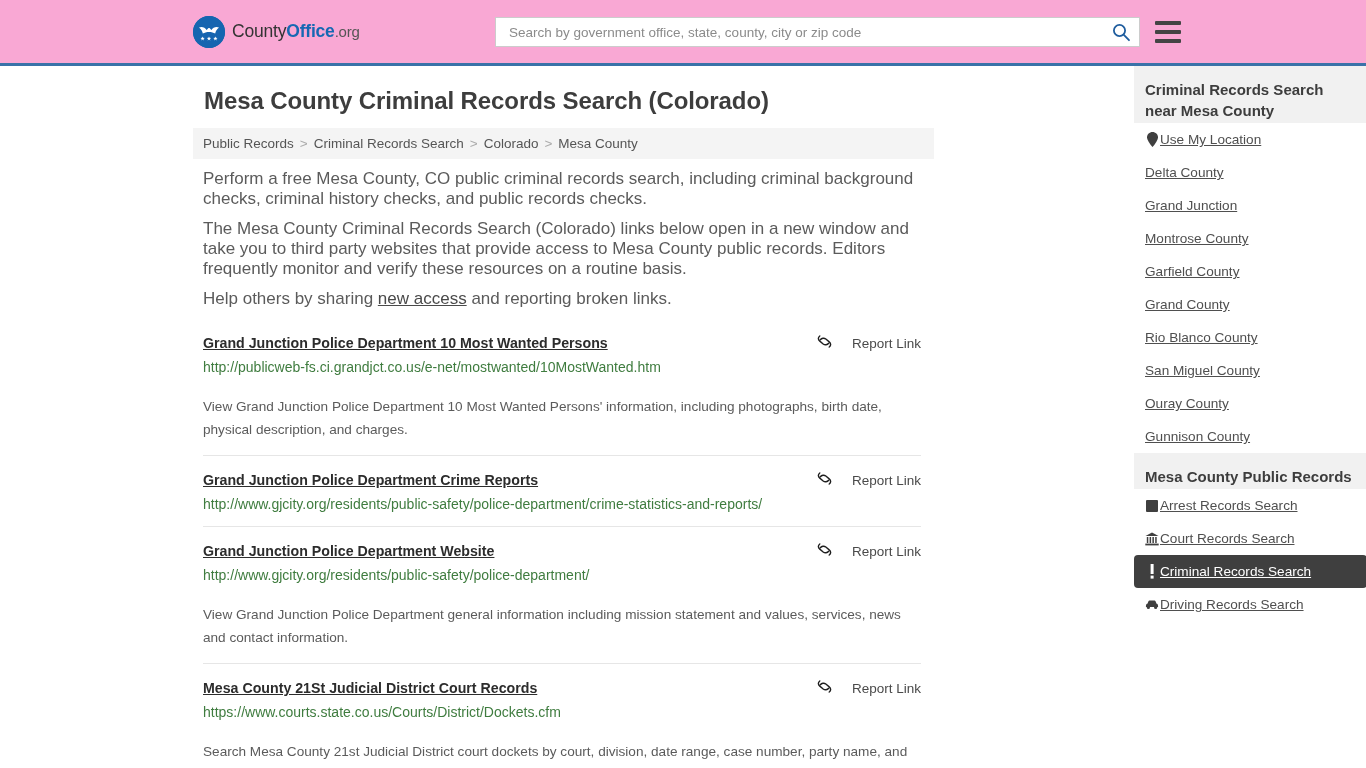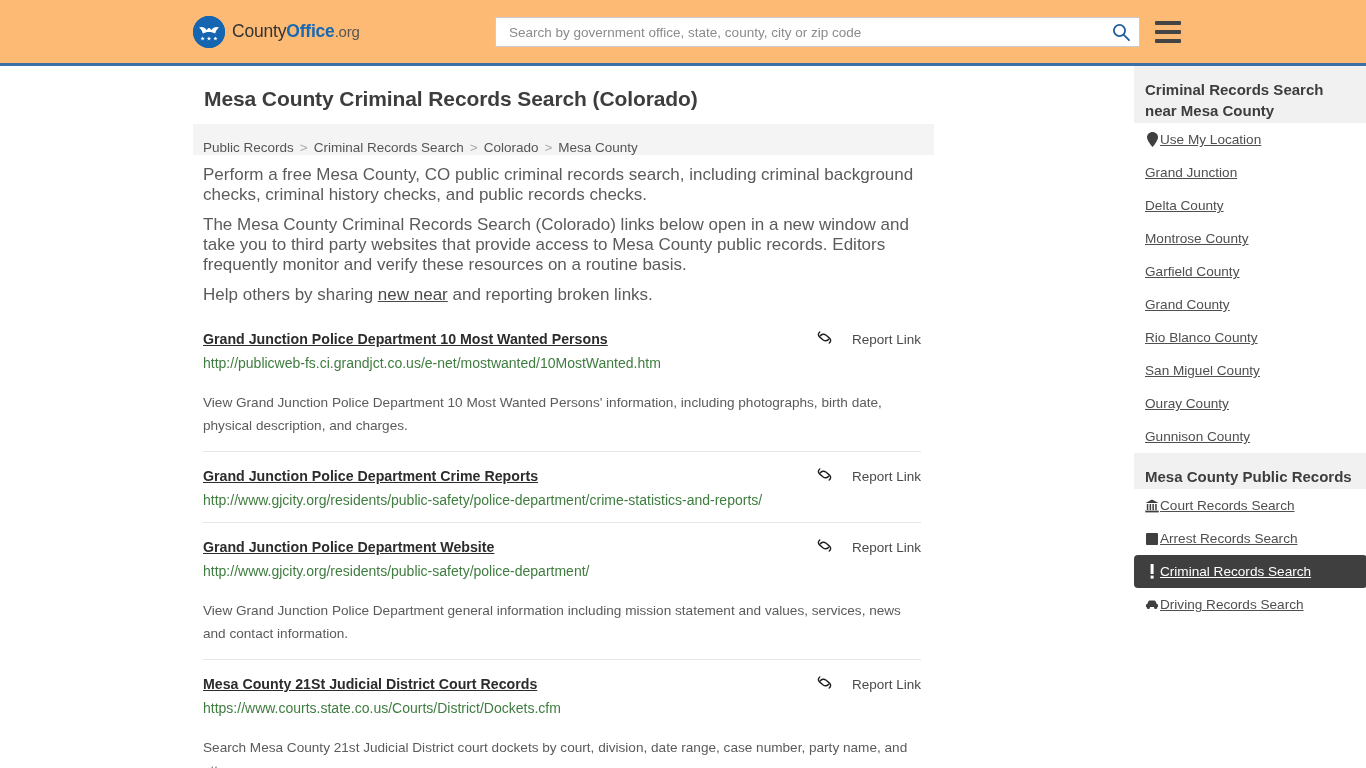--- a/index.html
+++ b/index.html
@@ -9,21 +9,21 @@
     width: 1366px; height: 768px;
     overflow: hidden;
     background: #ffffff;
     font-family: "Liberation Sans", sans-serif;
     color: #4a4a4a;
   }
 
   
   .site-header {
     height: 66px;
-    background: #fdba74;
+    background: #f9a8d4;
     border-bottom: 3px solid #3a72a8;
     display: flex;
     align-items: center;
     position: relative;
   }
   .logo-wrap {
     display: flex;
     align-items: center;
     margin-left: 193px;
     gap: 7px;
@@ -96,33 +96,33 @@
     display: flex;
     padding: 0;
     margin-left: 193px;
     margin-right: 0;
     width: 1173px;
   }
   .content-col { width: 741px; flex: 0 0 741px; }
   .side-col { width: 233px; flex: 0 0 233px; margin-left: 200px; }
 
   h1.page-title {
-    font-size: 21px;
+    font-size: 24px;
     font-weight: bold;
     color: #3d3d3d;
     margin: 21px 0 13px 11px;
     font-family: "Liberation Sans", sans-serif;
     letter-spacing: -0.1px;
   }
 
   .breadcrumb {
     background: #f4f4f4;
     height: 31px;
     display: flex;
-    align-items: flex-end;
+    align-items: center;
     padding-left: 10px;
     font-size: 13.5px;
     gap: 6px;
   }
   .breadcrumb a { color: #555; text-decoration: none; cursor: pointer; }
   .breadcrumb .sep { color: #aaa; }
   .breadcrumb .current { color: #555; }
 
   .intro { padding: 0 13px 0 10px; }
   .intro p {
@@ -278,21 +278,21 @@
       <a>Criminal Records Search</a>
       <span class="sep">&gt;</span>
       <a>Colorado</a>
       <span class="sep">&gt;</span>
       <span class="current">Mesa County</span>
     </div>
 
     <div class="intro">
       <p>Perform a free Mesa County, CO public criminal records search, including criminal background checks, criminal history checks, and public records checks.</p>
       <p>The Mesa County Criminal Records Search (Colorado) links below open in a new window and take you to third party websites that provide access to Mesa County public records. Editors frequently monitor and verify these resources on a routine basis.</p>
-      <p><span>Help others by sharing </span><a>new near</a><span> and reporting broken links.</span></p>
+      <p><span>Help others by sharing </span><a>new access</a><span> and reporting broken links.</span></p>
     </div>
 
     <div class="results">
 
       <div class="result">
         <div class="result-head">
           <a class="result-title">Grand Junction Police Department 10 Most Wanted Persons</a>
           <span class="report-link">
             <span>
               <svg width="17" height="17" viewBox="0 0 18 18">
@@ -375,24 +375,24 @@
       <ul class="side-list">
         <li>
           <span class="side-icon">
             <svg width="11" height="15" viewBox="0 0 11 15">
               <path d="M5.5 0 C2.5 0 0 2.4 0 5.3 C0 9.1 5.5 15 5.5 15 C5.5 15 11 9.1 11 5.3 C11 2.4 8.5 0 5.5 0 Z" fill="#3f3f3f"></path>
             </svg>
           </span>
           <a>Use My Location</a>
         </li>
         <li class="nolink-pad">
+          <a>Delta County</a>
+        </li>
+        <li class="nolink-pad">
           <a>Grand Junction</a>
-        </li>
-        <li class="nolink-pad">
-          <a>Delta County</a>
         </li>
         <li class="nolink-pad">
           <a>Montrose County</a>
         </li>
         <li class="nolink-pad">
           <a>Garfield County</a>
         </li>
         <li class="nolink-pad">
           <a>Grand County</a>
         </li>
@@ -407,41 +407,41 @@
         </li>
         <li class="nolink-pad">
           <a>Gunnison County</a>
         </li>
       </ul>
     </div>
 
     <div class="side-card">
       <div class="side-head">Mesa County Public Records</div>
       <ul class="side-list">
+        <li>
+          <span class="side-icon">
+            <svg width="12" height="12" viewBox="0 0 12 12">
+              <rect x="0" y="0" width="12" height="12" rx="1" fill="#3f3f3f"></rect>
+            </svg>
+          </span>
+          <a>Arrest Records Search</a>
+        </li>
         <li>
           <span class="side-icon">
             <svg width="14" height="14" viewBox="0 0 14 14">
               <path d="M7 0.5 L13.5 4 L0.5 4 Z" fill="#3f3f3f"></path>
               <rect x="1.8" y="5" width="1.5" height="6" fill="#3f3f3f"></rect>
               <rect x="4.6" y="5" width="1.5" height="6" fill="#3f3f3f"></rect>
               <rect x="7.4" y="5" width="1.5" height="6" fill="#3f3f3f"></rect>
               <rect x="10.2" y="5" width="1.5" height="6" fill="#3f3f3f"></rect>
               <rect x="0.3" y="11.6" width="13.4" height="1.8" fill="#3f3f3f"></rect>
             </svg>
           </span>
           <a>Court Records Search</a>
         </li>
-        <li>
-          <span class="side-icon">
-            <svg width="12" height="12" viewBox="0 0 12 12">
-              <rect x="0" y="0" width="12" height="12" rx="1" fill="#3f3f3f"></rect>
-            </svg>
-          </span>
-          <a>Arrest Records Search</a>
-        </li>
         <li class="active">
           <span class="side-icon">
             <svg width="6" height="15" viewBox="0 0 6 15">
               <rect x="1.6" y="0" width="3" height="10" fill="#ffffff"></rect>
               <rect x="1.6" y="11.6" width="3" height="3" fill="#ffffff"></rect>
             </svg>
           </span>
           <a>Criminal Records Search</a>
         </li>
         <li>

